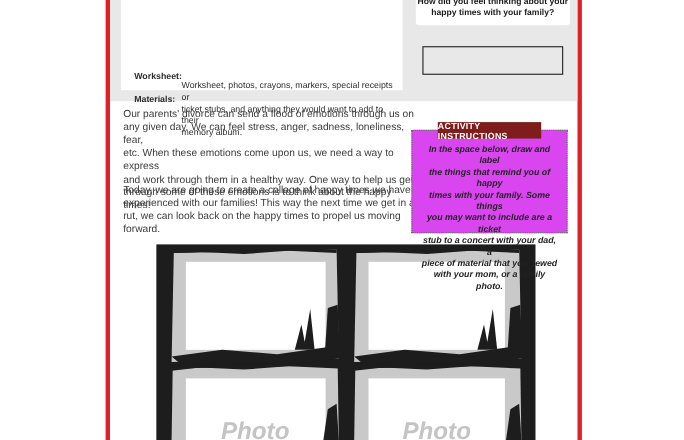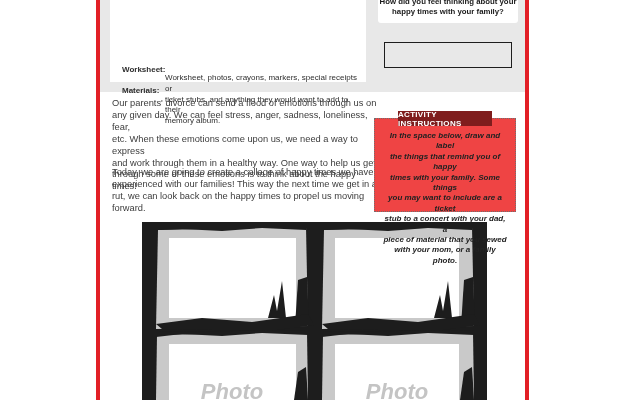--- a/index.html
+++ b/index.html
@@ -63,21 +63,21 @@
   .intro-para {
     position:absolute; left:12px; width:268px;
     font-size:9.3px; line-height:11.9px; color:#3c3c3c;
     white-space:pre-line;
   }
   .intro-para-1 { top:98px; }
   .intro-para-2 { top:167px; }
 
   .activity-box {
     position:absolute; left:274px; top:118px; width:142px; height:94px;
-    border:1.5px dotted #6f6f6f; background:#ef4444; z-index:1;
+    border:1.5px dotted #6f6f6f; background:#d946ef; z-index:1;
   }
   .activity-header {
     position:absolute; left:298px; top:111px; width:94px; height:15px;
     background:#7f1d1d; color:#ffffff; z-index:3;
     font-size:8px; font-weight:bold; letter-spacing:0.3px;
     display:flex; align-items:center; justify-content:center;
   }
   .activity-text {
     position:absolute; left:0; top:12px; width:100%;
     padding:0 7px; text-align:center;

